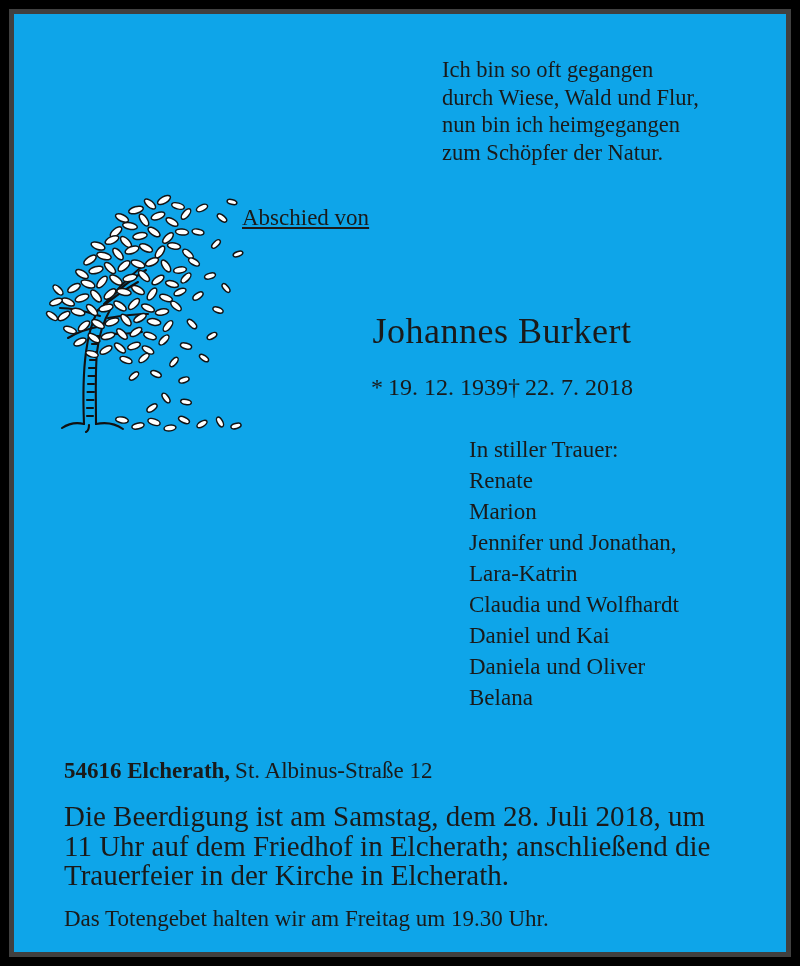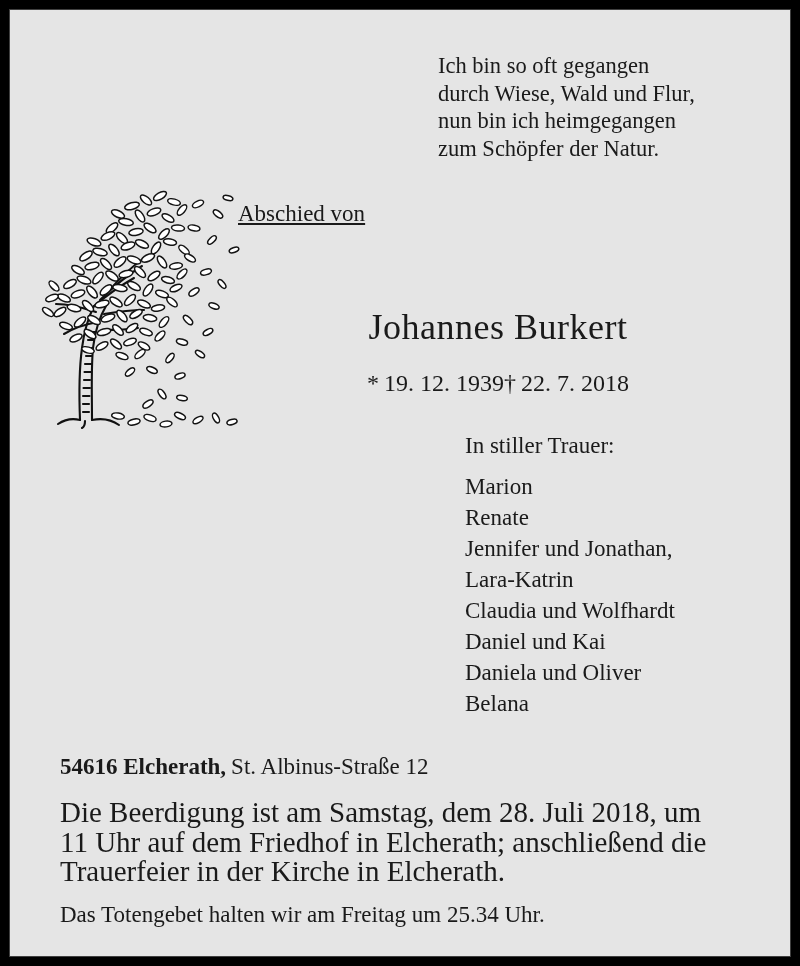--- a/index.html
+++ b/index.html
@@ -21,22 +21,22 @@
     width: 800px;
     height: 966px;
     background: #000000;
     padding: 9px;
   }
   .notice-inner {
     position: relative;
     box-sizing: border-box;
     width: 100%;
     height: 100%;
-    background: #e5e5e5;
-    border: 1px solid #404040;
+    background: #0ea5e9;
+    border: 5px solid #404040;
     overflow: hidden;
   }
 
   
   .poem {
     position: absolute;
     left: 428px;
     top: 42px;
     width: 330px;
     font-size: 22.5px;
@@ -100,21 +100,21 @@
   
   .mourners {
     position: absolute;
     left: 455px;
     top: 420px;
     width: 310px;
     font-size: 23px;
     line-height: 31px;
     white-space: nowrap;
   }
-  .mourners-heading { display: block; margin-bottom: 10px; }
+  .mourners-heading { display: block; }
   .mourners-list { display: block; }
   .mourners-list .m-line { display: block; }
 
   
   .address {
     position: absolute;
     left: 50px;
     top: 742px;
     width: 700px;
     font-size: 23px;
@@ -557,37 +557,37 @@
 
     <div class="deceased-name">Johannes Burkert</div>
 
     <div class="dates">
       <span class="birth"><span class="sym">*</span><span>19. 12. 1939</span></span><span class="death"><span class="sym">†</span><span>22. 7. 2018</span></span>
     </div>
 
     <div class="mourners">
       <span class="mourners-heading">In stiller Trauer:</span>
       <span class="mourners-list">
+        <span class="m-line">Renate</span>
         <span class="m-line">Marion</span>
-        <span class="m-line">Renate</span>
         <span class="m-line">Jennifer und Jonathan,</span>
         <span class="m-line">Lara-Katrin</span>
         <span class="m-line">Claudia und Wolfhardt</span>
         <span class="m-line">Daniel und Kai</span>
         <span class="m-line">Daniela und Oliver</span>
         <span class="m-line">Belana</span>
       </span>
     </div>
 
     <div class="address">
       <span class="city">54616 Elcherath,</span><span class="street">St. Albinus-Straße 12</span>
     </div>
 
     <div class="funeral">
       <span class="f-line">Die Beerdigung ist am Samstag, dem 28. Juli 2018, um</span>
       <span class="f-line">11 Uhr auf dem Friedhof in Elcherath; anschließend die</span>
       <span class="f-line">Trauerfeier in der Kirche in Elcherath.</span>
     </div>
 
-    <div class="prayer">Das Totengebet halten wir am Freitag um 25.34 Uhr.</div>
+    <div class="prayer">Das Totengebet halten wir am Freitag um 19.30 Uhr.</div>
 
   </div>
 </div>
 
 </body></html>

